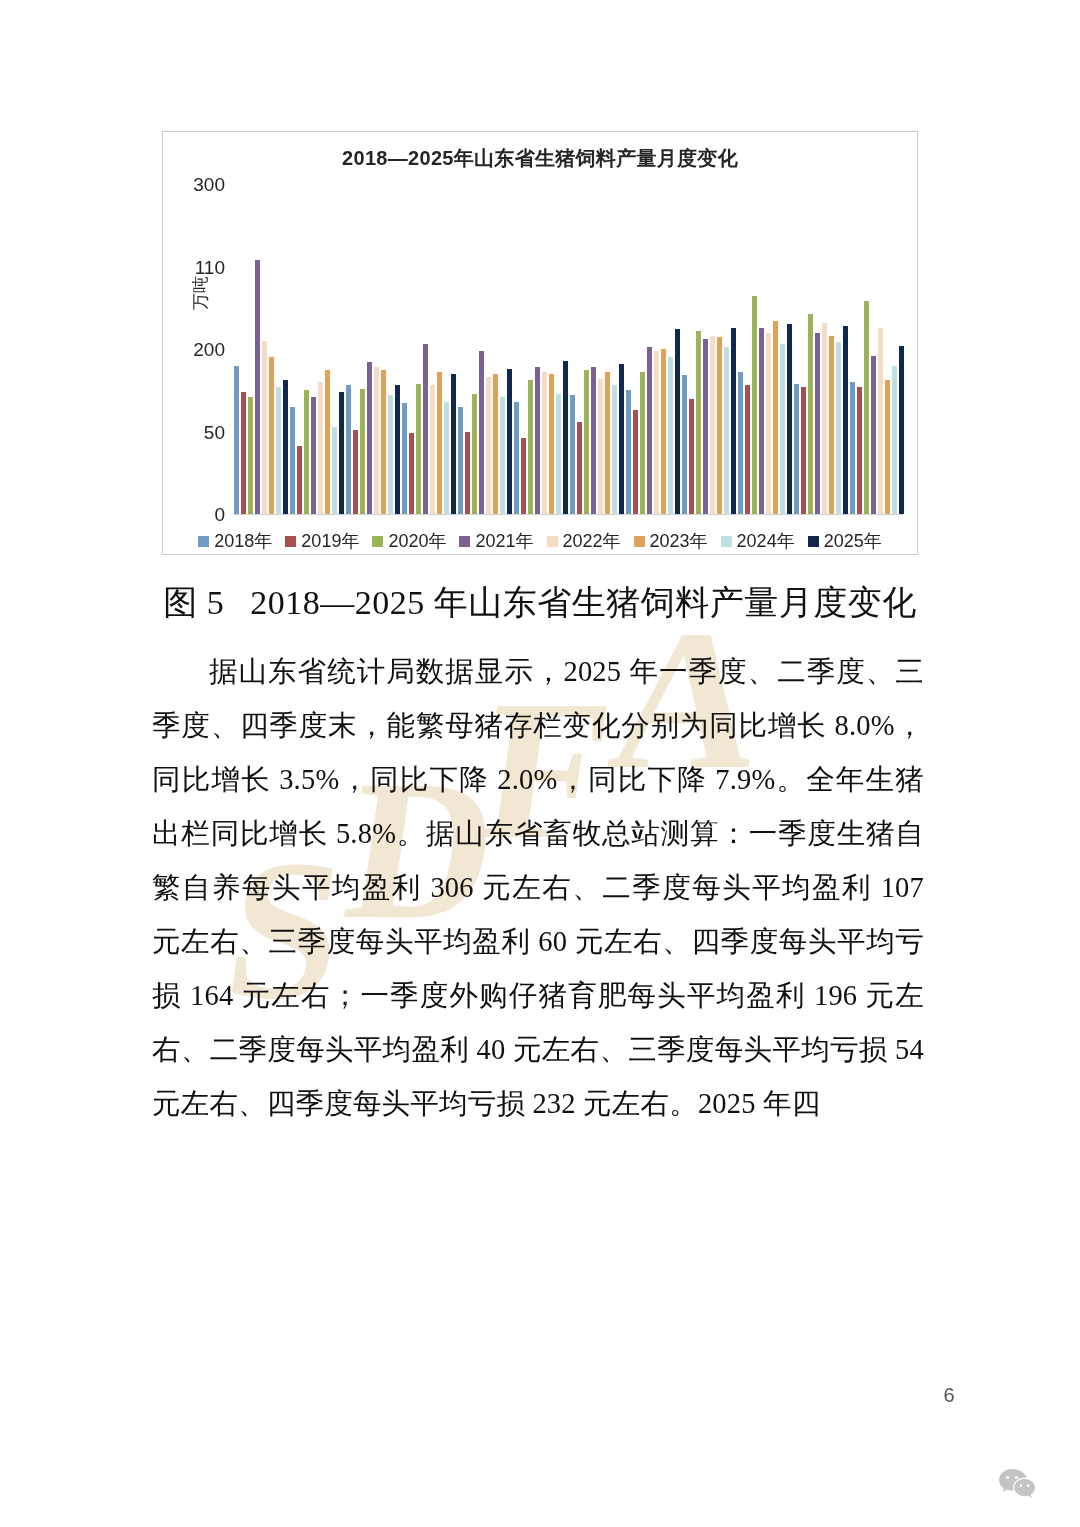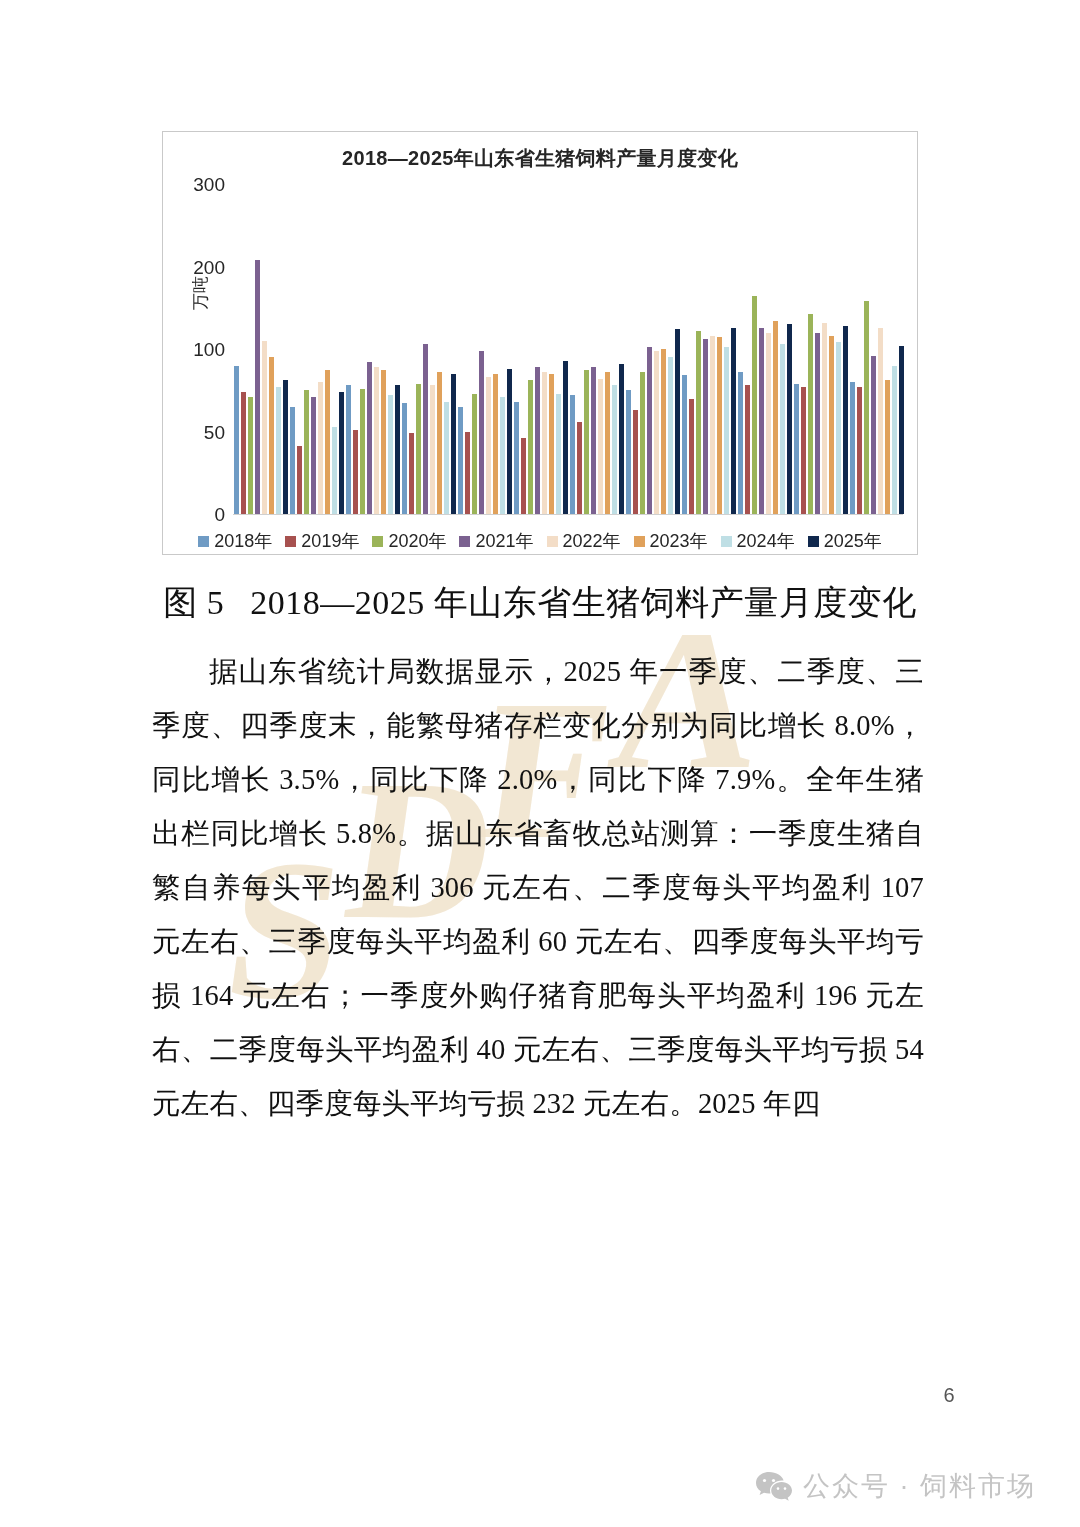--- a/index.html
+++ b/index.html
@@ -215,22 +215,22 @@
 
     <div class="chart-title">2018—2025年山东省生猪饲料产量月度变化</div>
 
     <div class="yaxis-title">万吨</div>
 
     <div class="plot" id="plot">
       <div class="axis-line"></div>
       <div class="ytick-layer" id="ytick-layer">
           <div class="ytick" style="top: 330px;">0</div>
           <div class="ytick" style="top: 247.5px; text-align: right;">50</div>
-          <div class="ytick" style="top: 165px;">100</div>
-          <div class="ytick" style="top: 82.5px;">200</div>
+          <div class="ytick" style="top: 165px;">200</div>
+          <div class="ytick" style="top: 82.5px;">110</div>
           <div class="ytick" style="top: 0px;">300</div>
         </div>
       <div class="groups" id="groups">
           <div class="group">
             <div class="bar" style="height: 148.5px; background: rgb(111, 155, 196);"></div>
             <div class="bar" style="height: 122.1px; background: rgb(167, 81, 79);"></div>
             <div class="bar" style="height: 117.15px; background: rgb(155, 180, 89);"></div>
             <div class="bar" style="height: 254.1px; background: rgb(123, 97, 144);"></div>
             <div class="bar" style="height: 173.25px; background: rgb(243, 221, 199);"></div>
             <div class="bar" style="height: 156.75px; background: rgb(224, 161, 91);"></div>
@@ -401,16 +401,15 @@
     <span class="wechat-icon">
       <svg width="38" height="30" viewBox="0 0 38 30" aria-hidden="true">
         <path d="M14 1C6.8 1 1 5.9 1 11.9c0 3.4 1.9 6.4 4.9 8.4L4.6 24l4.4-2.3c1.6.5 3.3.8 5 .8.5 0 1 0 1.5-.1-.3-.9-.5-1.8-.5-2.8 0-5.6 5.4-10.1 12.1-10.1.5 0 1 0 1.5.1C27.4 4.7 21.4 1 14 1z" fill="#c4c4c4"></path>
         <circle cx="9.5" cy="9.5" r="1.6" fill="#ffffff"></circle>
         <circle cx="18.5" cy="9.5" r="1.6" fill="#ffffff"></circle>
         <path d="M37 19.6c0-4.8-4.7-8.7-10.4-8.7s-10.4 3.9-10.4 8.7 4.7 8.7 10.4 8.7c1.2 0 2.4-.2 3.5-.5l3.6 1.9-1-3c2.6-1.6 4.3-4.2 4.3-7.1z" fill="#c4c4c4"></path>
         <circle cx="23" cy="17.6" r="1.3" fill="#ffffff"></circle>
         <circle cx="30" cy="17.6" r="1.3" fill="#ffffff"></circle>
       </svg>
     </span>
-    <span class="wechat-text">公众号 · 饲料市场</span>
   </div>
 
 </div>
 
 </body></html>

